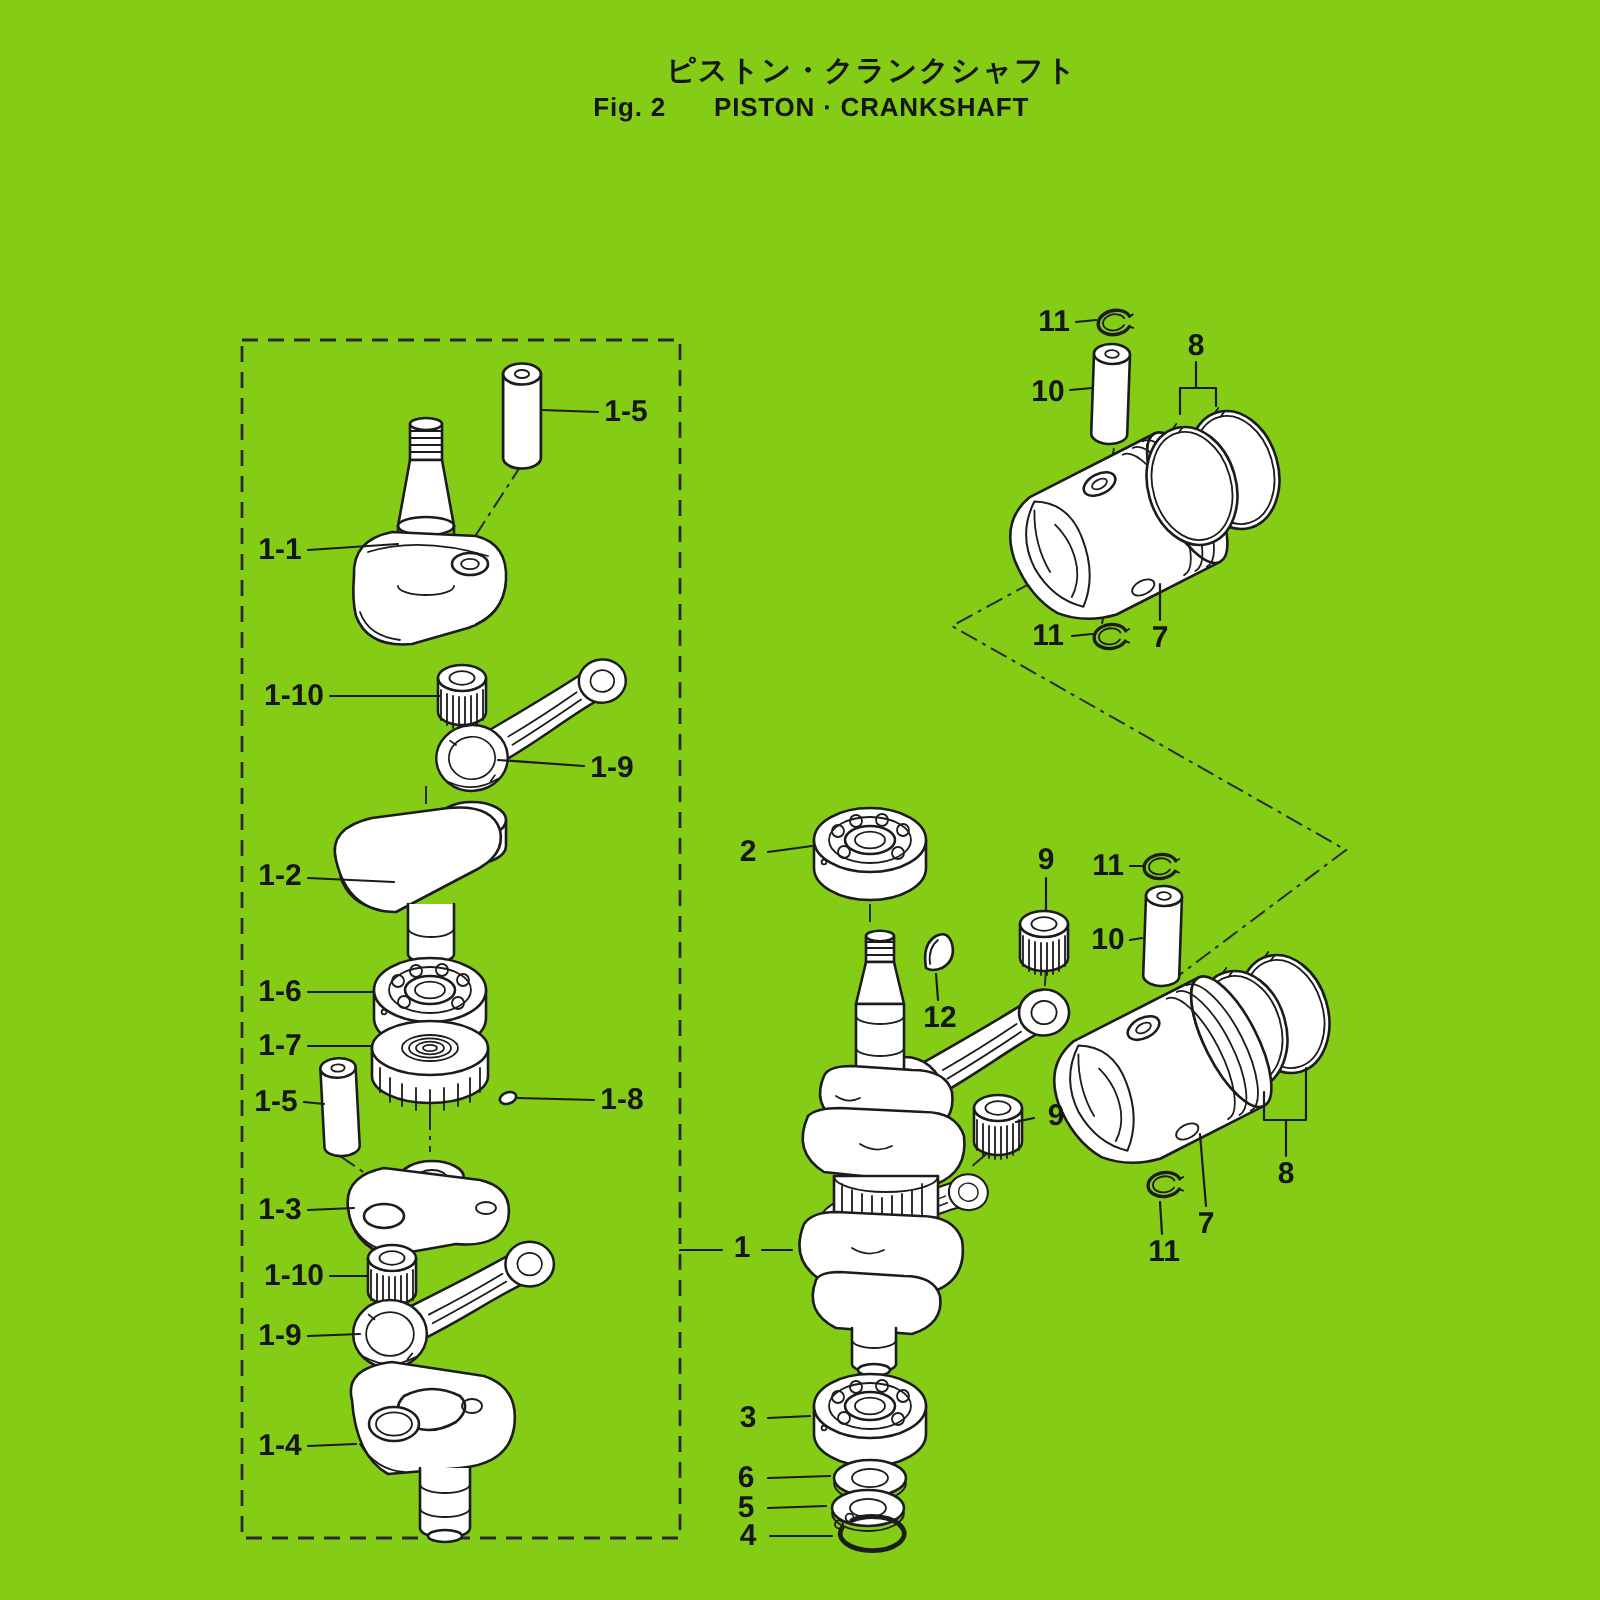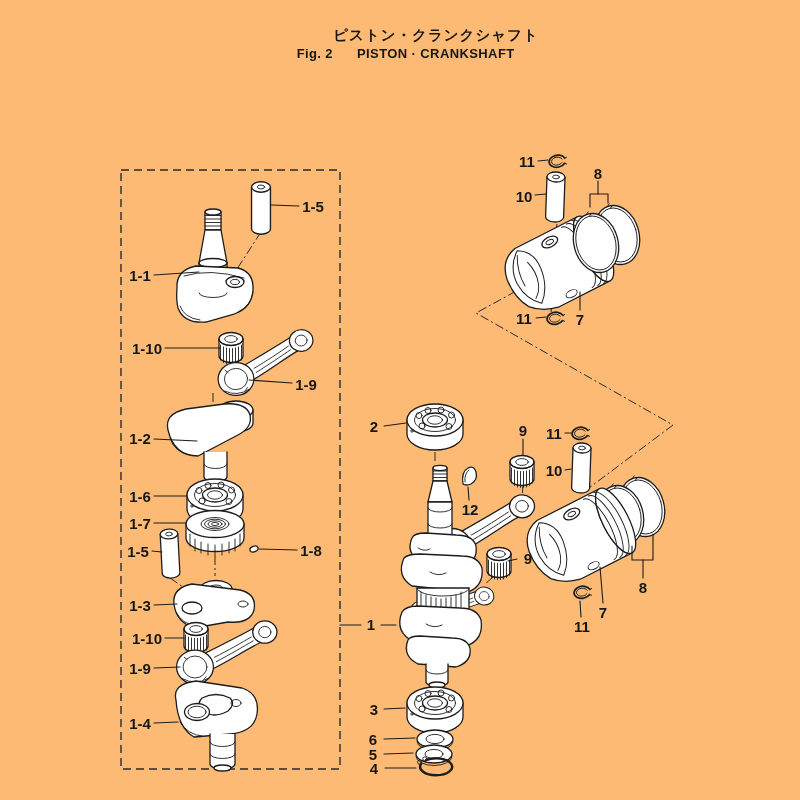--- a/index.html
+++ b/index.html
@@ -1,16 +1,16 @@
 <!DOCTYPE html>
 <html><head>
 <meta charset="utf-8">
 <style>
   html,body{margin:0;padding:0;background:#fff;}
-  .page{position:relative;width:800px;height:800px;background:#fdba74;overflow:hidden;
+  .page{position:relative;width:800px;height:800px;background:#84cc16;overflow:hidden;
         font-family:"Liberation Sans",sans-serif;}
   svg{position:absolute;left:0;top:0;}
   svg text{font-family:"Liberation Sans","DejaVu Sans",sans-serif;fill:#161616;}
   .title-jp{font-size:14.5px;font-weight:bold;letter-spacing:1px;}
   .title-en{font-size:13px;font-weight:bold;letter-spacing:.4px;}
   .callout{font-size:15px;font-weight:bold;}
   .part{stroke:#1c1c1c;stroke-width:1.3;fill:#fff;stroke-linejoin:round;stroke-linecap:round;}
   .detail{stroke:#1c1c1c;stroke-width:.9;fill:none;stroke-linecap:round;}
   .leader{stroke:#1c1c1c;stroke-width:1.1;fill:none;stroke-linecap:round;stroke-linejoin:round;}
   .chain{stroke:#2a2a2a;stroke-width:1;fill:none;stroke-dasharray:9 3 2 3;}

